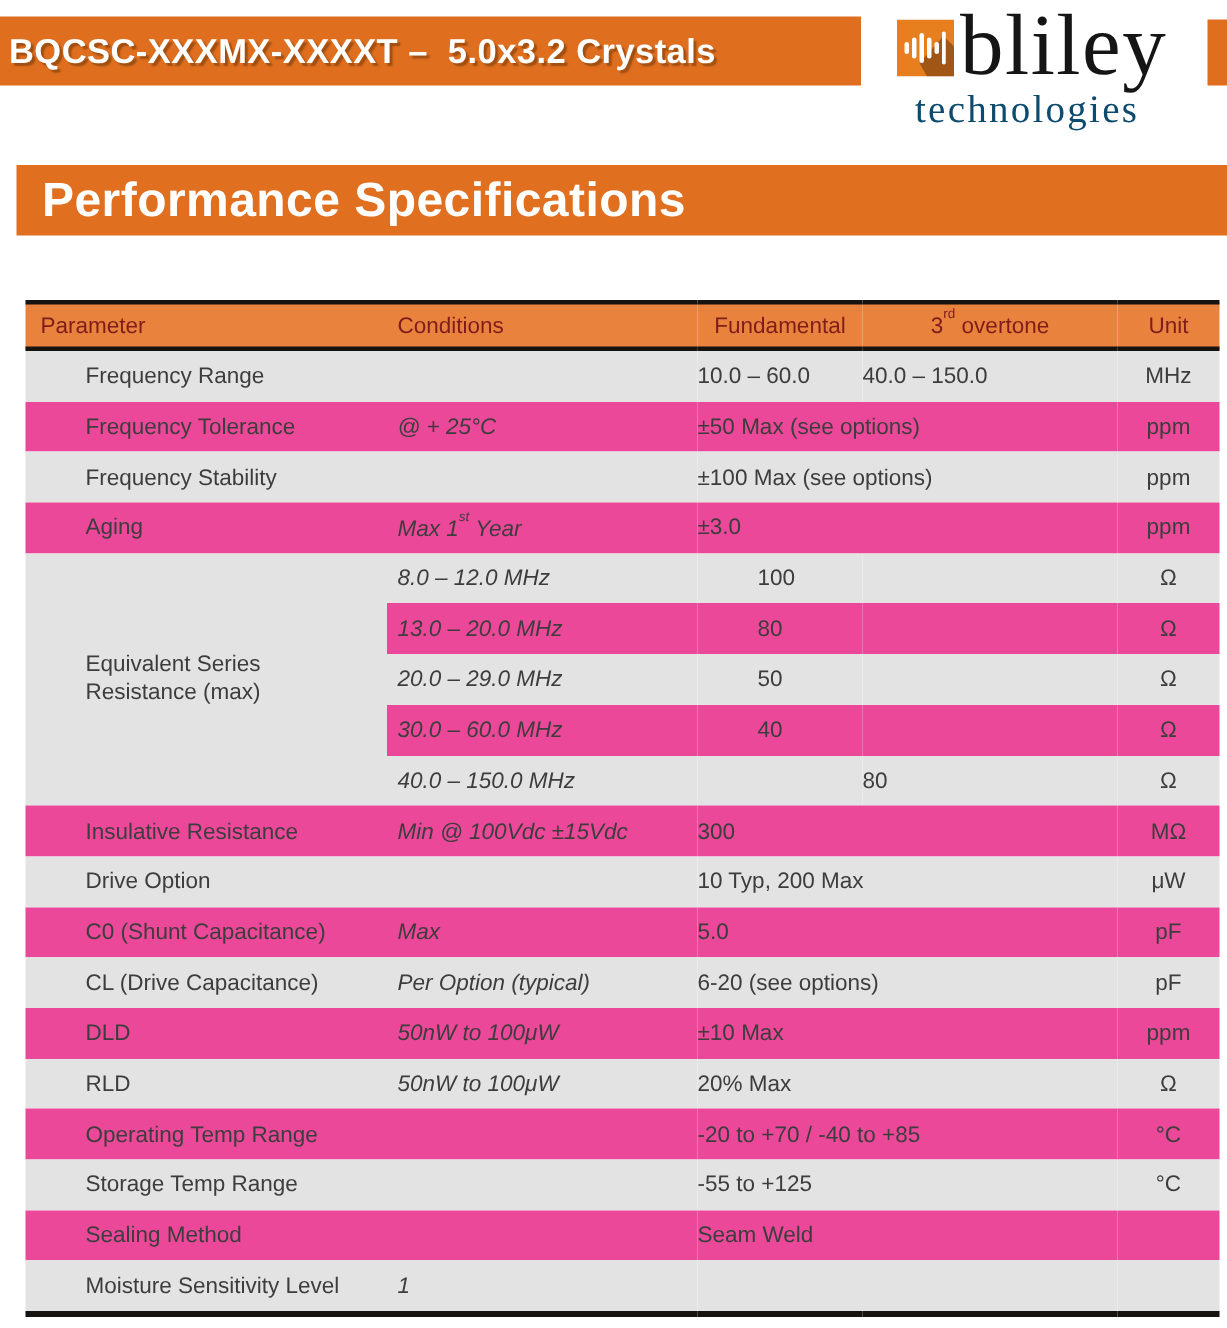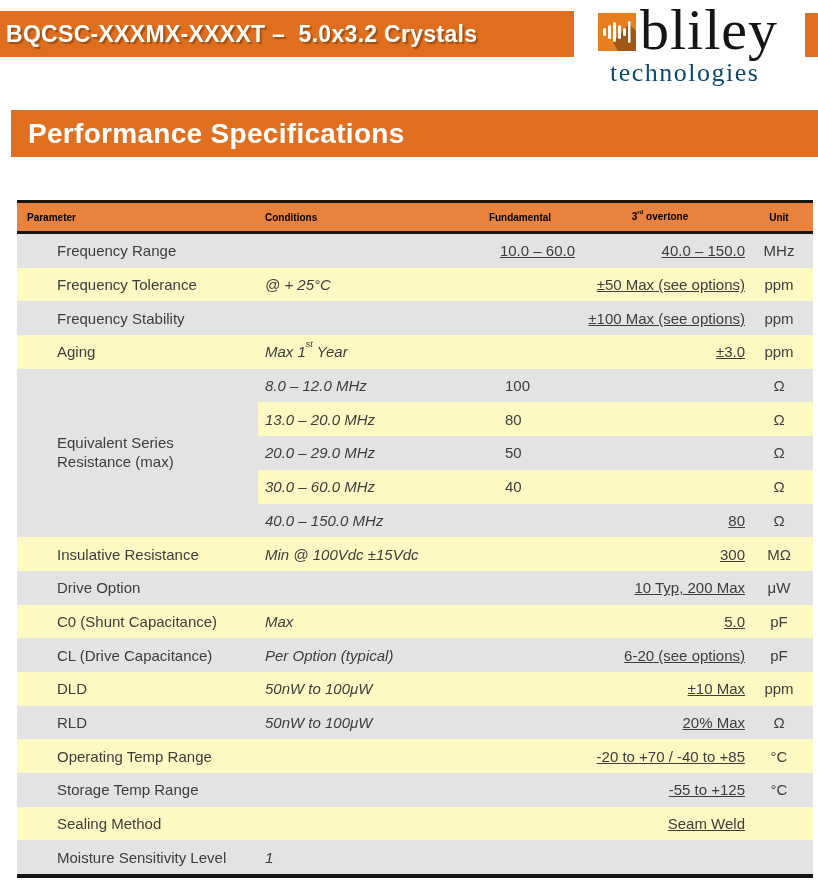--- a/index.html
+++ b/index.html
@@ -28,44 +28,44 @@
   }
   .logo-sub{
     position:absolute;left:14px;top:56px;font-size:26px;color:#0c4a6e;
     letter-spacing:1.5px;font-weight:400;
   }
   
   .banner{
     position:absolute;left:11px;top:110px;width:807px;height:47px;
     background:#e0701f;display:flex;align-items:center;
   }
-  .banner-title{color:#ffffff;font-size:28px;font-weight:bold;padding-left:17px;letter-spacing:.3px;}
+  .banner-title{color:#ffffff;font-size:32px;font-weight:bold;padding-left:17px;letter-spacing:.3px;}
   
   .spec{
     position:absolute;left:17px;top:200px;width:796px;
     border-collapse:collapse;table-layout:fixed;
     border-top:3px solid #171310;border-bottom:4px solid #171310;
     font-size:15px;
   }
   .spec thead tr{height:31px;background:#e8823c;}
   .spec thead th{
-    color:#000000;font-weight:bold;font-size:10px;
+    color:#7f1d1d;font-weight:normal;font-size:15px;
     border-bottom:3px solid #171310;padding:0;
   }
   .th-param{text-align:left;padding-left:10px !important;}
   .th-cond{text-align:left;padding-left:7px !important;}
   .th-center{text-align:center;}
   .spec sup{font-size:60%;position:relative;top:-.45em;}
   .spec tbody td{height:33.7px;padding:0;vertical-align:middle;}
   .spec tbody tr.gray td{background:#e3e3e3;margin-left:28px;}
-  .spec tbody tr.white td{background:#fef9c3;}
+  .spec tbody tr.white td{background:#ec4899;}
   td.p{text-align:left;padding-left:40px !important;}
   td.c{text-align:left;padding-left:7px !important;font-style:italic;}
   td.fl{text-align:left;padding-left:40px !important;}
-  td.ctr{text-align:right;text-decoration:underline;}
+  td.ctr{text-align:left;}
   td.u{text-align:center;}
   td.esr-cell{background:#e3e3e3 !important;line-height:1.25;}
   
   .licon{display:block;}
 </style>
 </head>
 <body>
 
 <div class="page">
 

